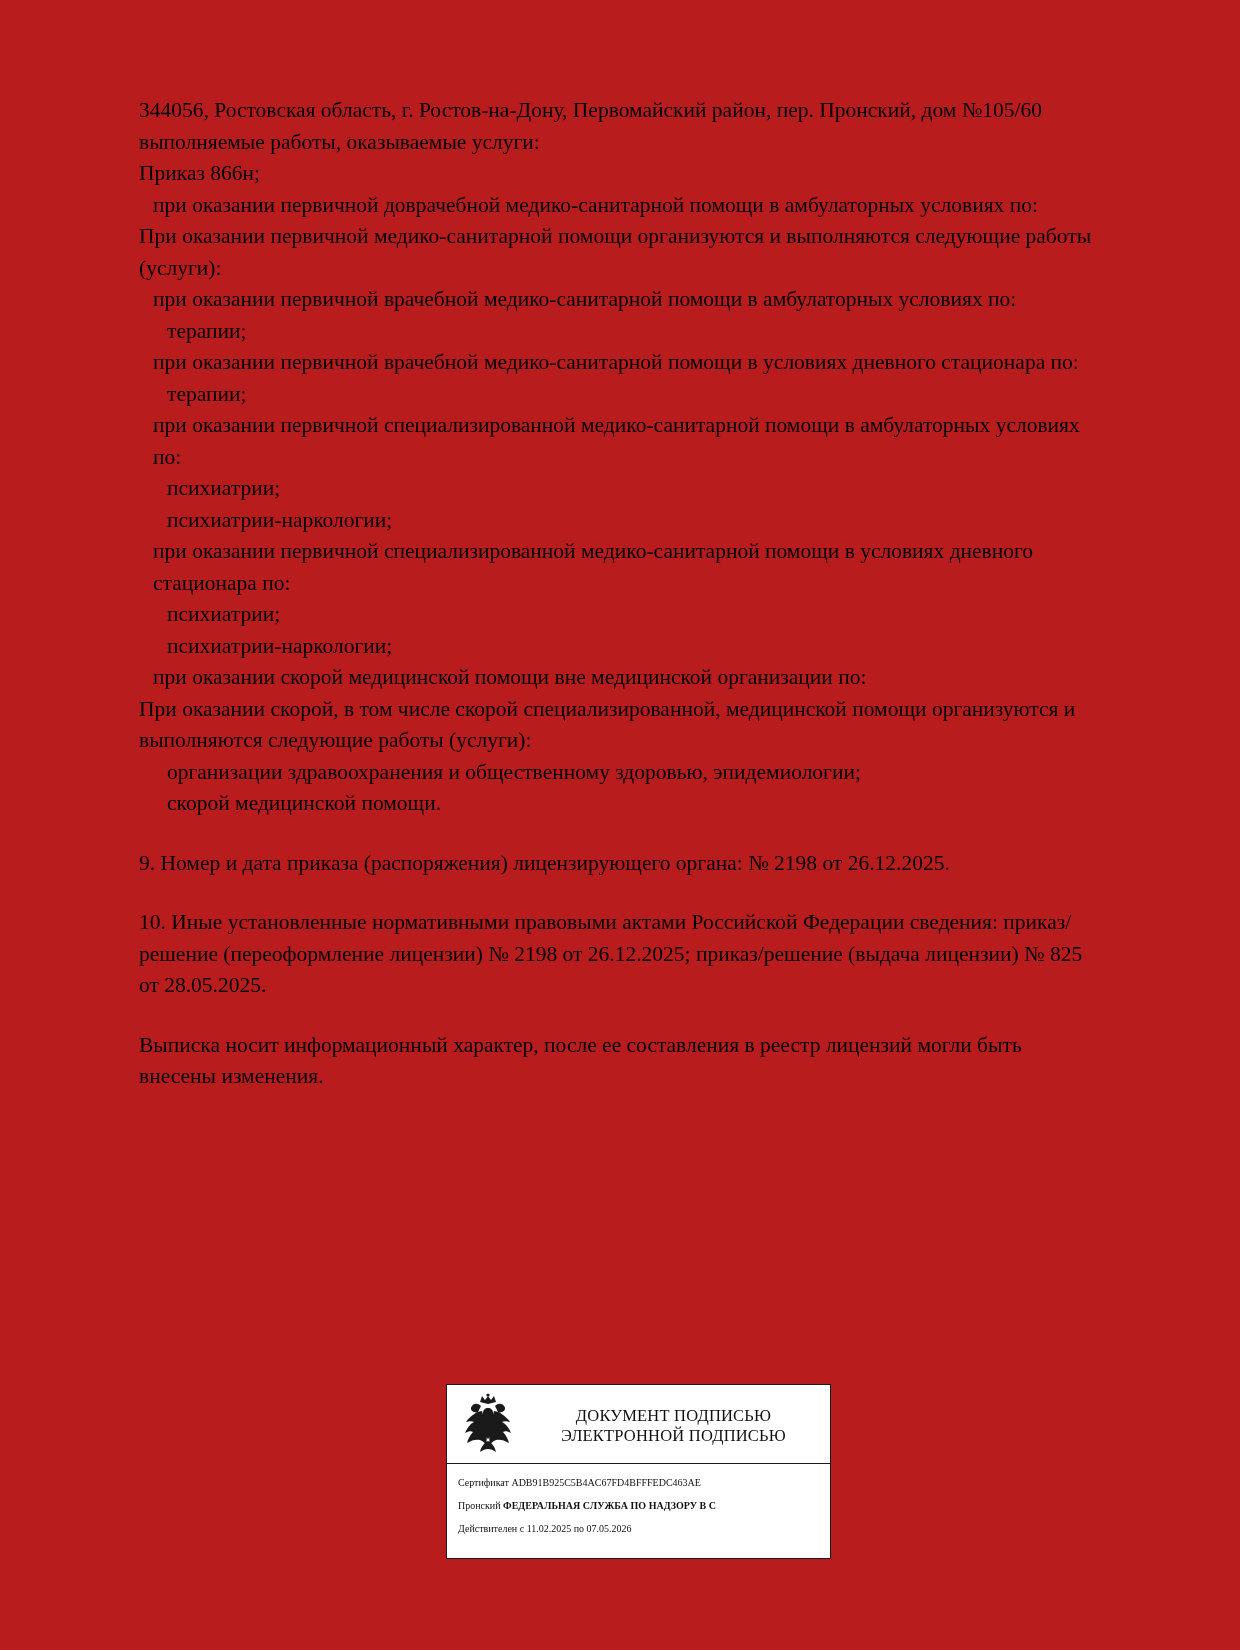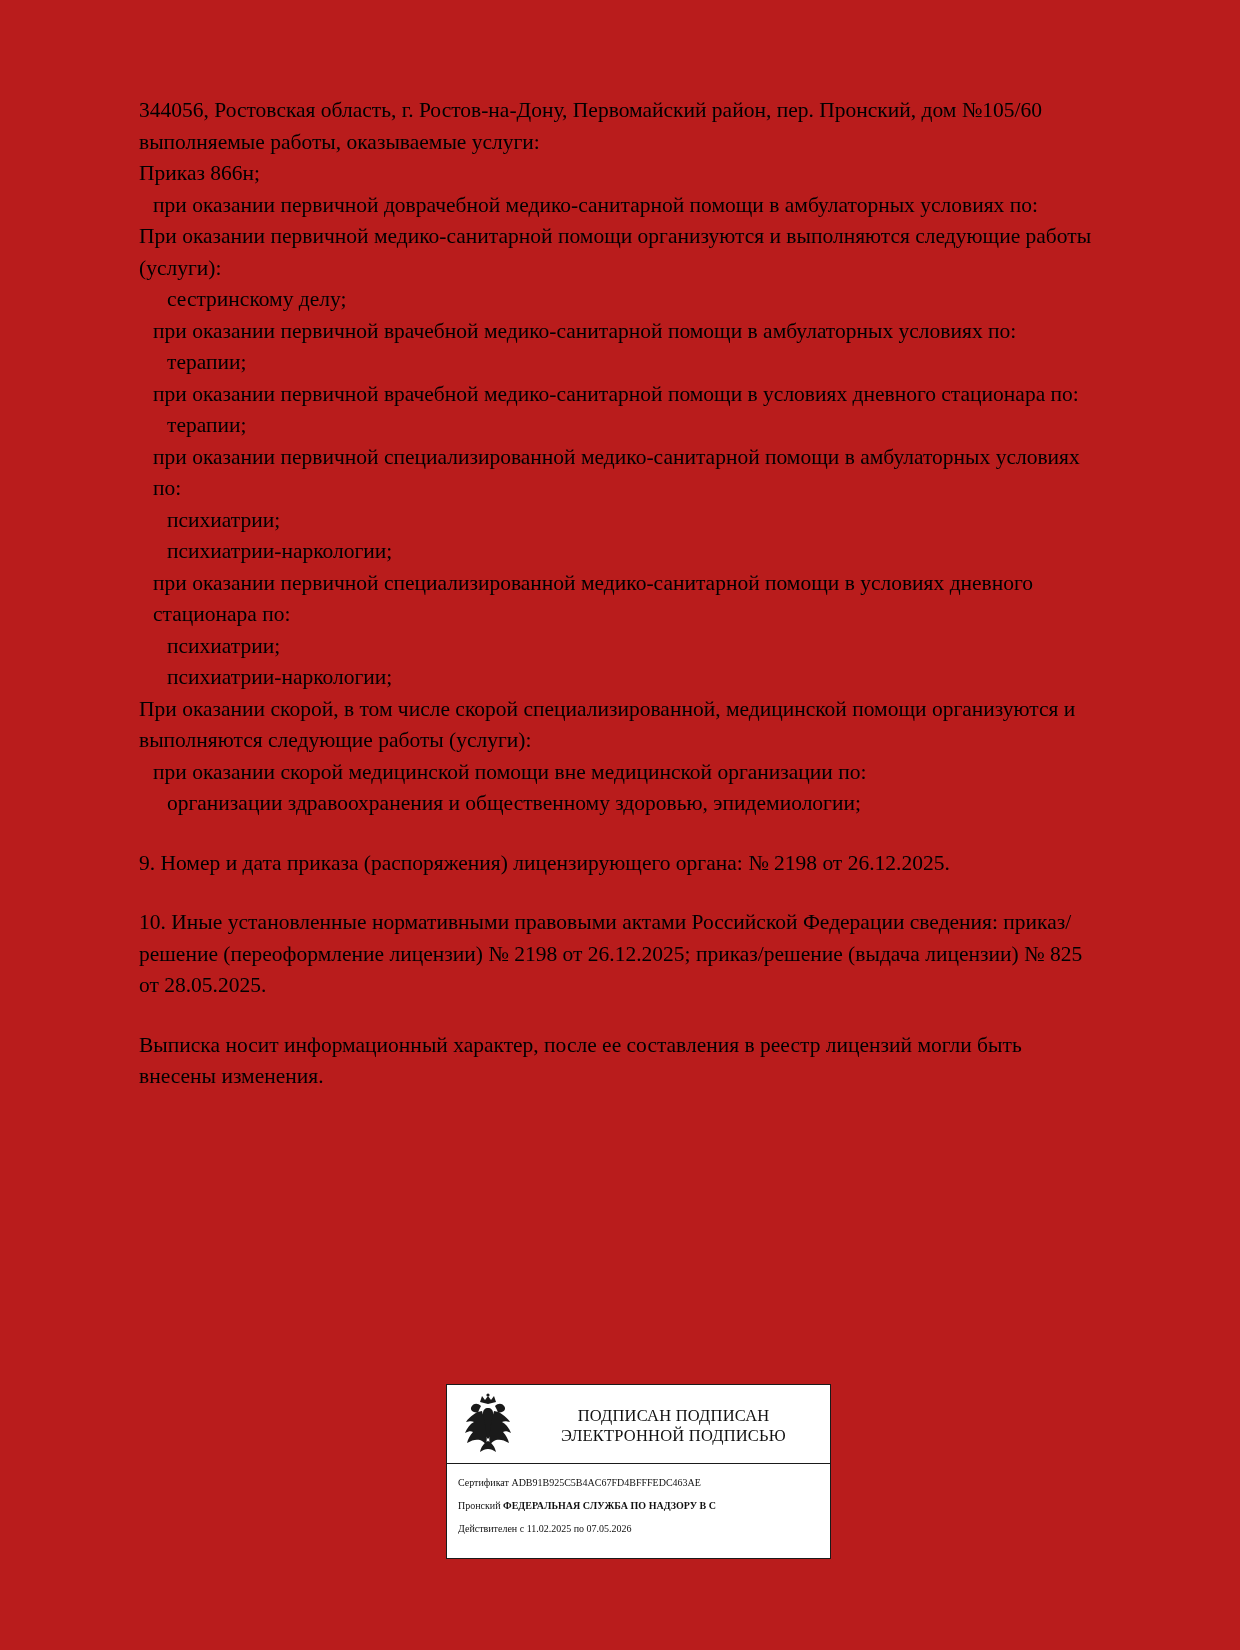--- a/index.html
+++ b/index.html
@@ -91,34 +91,34 @@
 
 <div class="page">
 
   <div class="content">
 
     <p class="para">344056, Ростовская область, г. Ростов-на-Дону, Первомайский район, пер. Пронский, дом №105/60</p>
     <p class="para">выполняемые работы, оказываемые услуги:</p>
     <p class="para">Приказ 866н;</p>
     <p class="para indent-1">при оказании первичной доврачебной медико-санитарной помощи в амбулаторных условиях по:</p>
     <p class="para">При оказании первичной медико-санитарной помощи организуются и выполняются следующие работы (услуги):</p>
-    <p class="para indent-2">сестринскому делу;</p>
     <p class="para indent-1">при оказании первичной врачебной медико-санитарной помощи в амбулаторных условиях по:</p>
     <p class="para indent-2">терапии;</p>
     <p class="para indent-1">при оказании первичной врачебной медико-санитарной помощи в условиях дневного стационара по:</p>
     <p class="para indent-2">терапии;</p>
     <p class="para indent-1">при оказании первичной специализированной медико-санитарной помощи в амбулаторных условиях по:</p>
     <p class="para indent-2">психиатрии;</p>
     <p class="para indent-2">психиатрии-наркологии;</p>
     <p class="para indent-1">при оказании первичной специализированной медико-санитарной помощи в условиях дневного стационара по:</p>
     <p class="para indent-2">психиатрии;</p>
     <p class="para indent-2">психиатрии-наркологии;</p>
+    <p class="para indent-1">при оказании скорой медицинской помощи вне медицинской организации по:</p>
     <p class="para">При оказании скорой, в том числе скорой специализированной, медицинской помощи организуются и выполняются следующие работы (услуги):</p>
-    <p class="para indent-1">при оказании скорой медицинской помощи вне медицинской организации по:</p>
     <p class="para indent-2">организации здравоохранения и общественному здоровью, эпидемиологии;</p>
+    <p class="para indent-2">скорой медицинской помощи.</p>
 
     <div class="gap-md"></div>
     <p class="para">9. Номер и дата приказа (распоряжения) лицензирующего органа: № 2198 от 26.12.2025.</p>
 
     <div class="gap-md"></div>
     <p class="para">10. Иные установленные нормативными правовыми актами Российской Федерации сведения: приказ/решение (переоформление лицензии) № 2198 от 26.12.2025; приказ/решение (выдача лицензии) № 825 от 28.05.2025.</p>
 
     <div class="gap-md"></div>
     <p class="para">Выписка носит информационный характер, после ее составления в реестр лицензий могли быть внесены изменения.</p>
 
@@ -140,21 +140,21 @@
 
             <path d="M25 18 c-6 1-12 5-16 11 4-1 6-1 8 0 -4 2-7 6-9 11 4-2 6-2 8-1 -3 3-5 7-6 11 5-3 9-4 13-3 3 1 5 3 6 5 1-4 1-9 0-14 -1-7-2-14-4-20z"></path>
 
             <path d="M37 18 c6 1 12 5 16 11 -4-1-6-1-8 0 4 2 7 6 9 11 -4-2-6-2-8-1 3 3 5 7 6 11 -5-3-9-4-13-3 -3 1-5 3-6 5 -1-4-1-9 0-14 1-7 2-14 4-20z"></path>
 
             <path d="M31 48 c-4 2-7 6-8 11 3-2 5-3 8-3 3 0 5 1 8 3 -1-5-4-9-8-11z"></path>
           </g>
         </svg>
       </div>
       <div class="stamp-title">
-        <div>ПОДПИСАН ПОДПИСАН</div>
+        <div>ДОКУМЕНТ ПОДПИСЬЮ</div>
         <div>ЭЛЕКТРОННОЙ ПОДПИСЬЮ</div>
       </div>
     </div>
     <div class="stamp-divider"></div>
     <div class="stamp-body">
       <div class="stamp-row">Сертификат ADB91B925C5B4AC67FD4BFFFEDC463AE</div>
       <div class="stamp-row"><span>Пронский</span> <b>ФЕДЕРАЛЬНАЯ СЛУЖБА ПО НАДЗОРУ В С</b></div>
       <div class="stamp-row">Действителен с 11.02.2025 по 07.05.2026</div>
     </div>
   </div>

